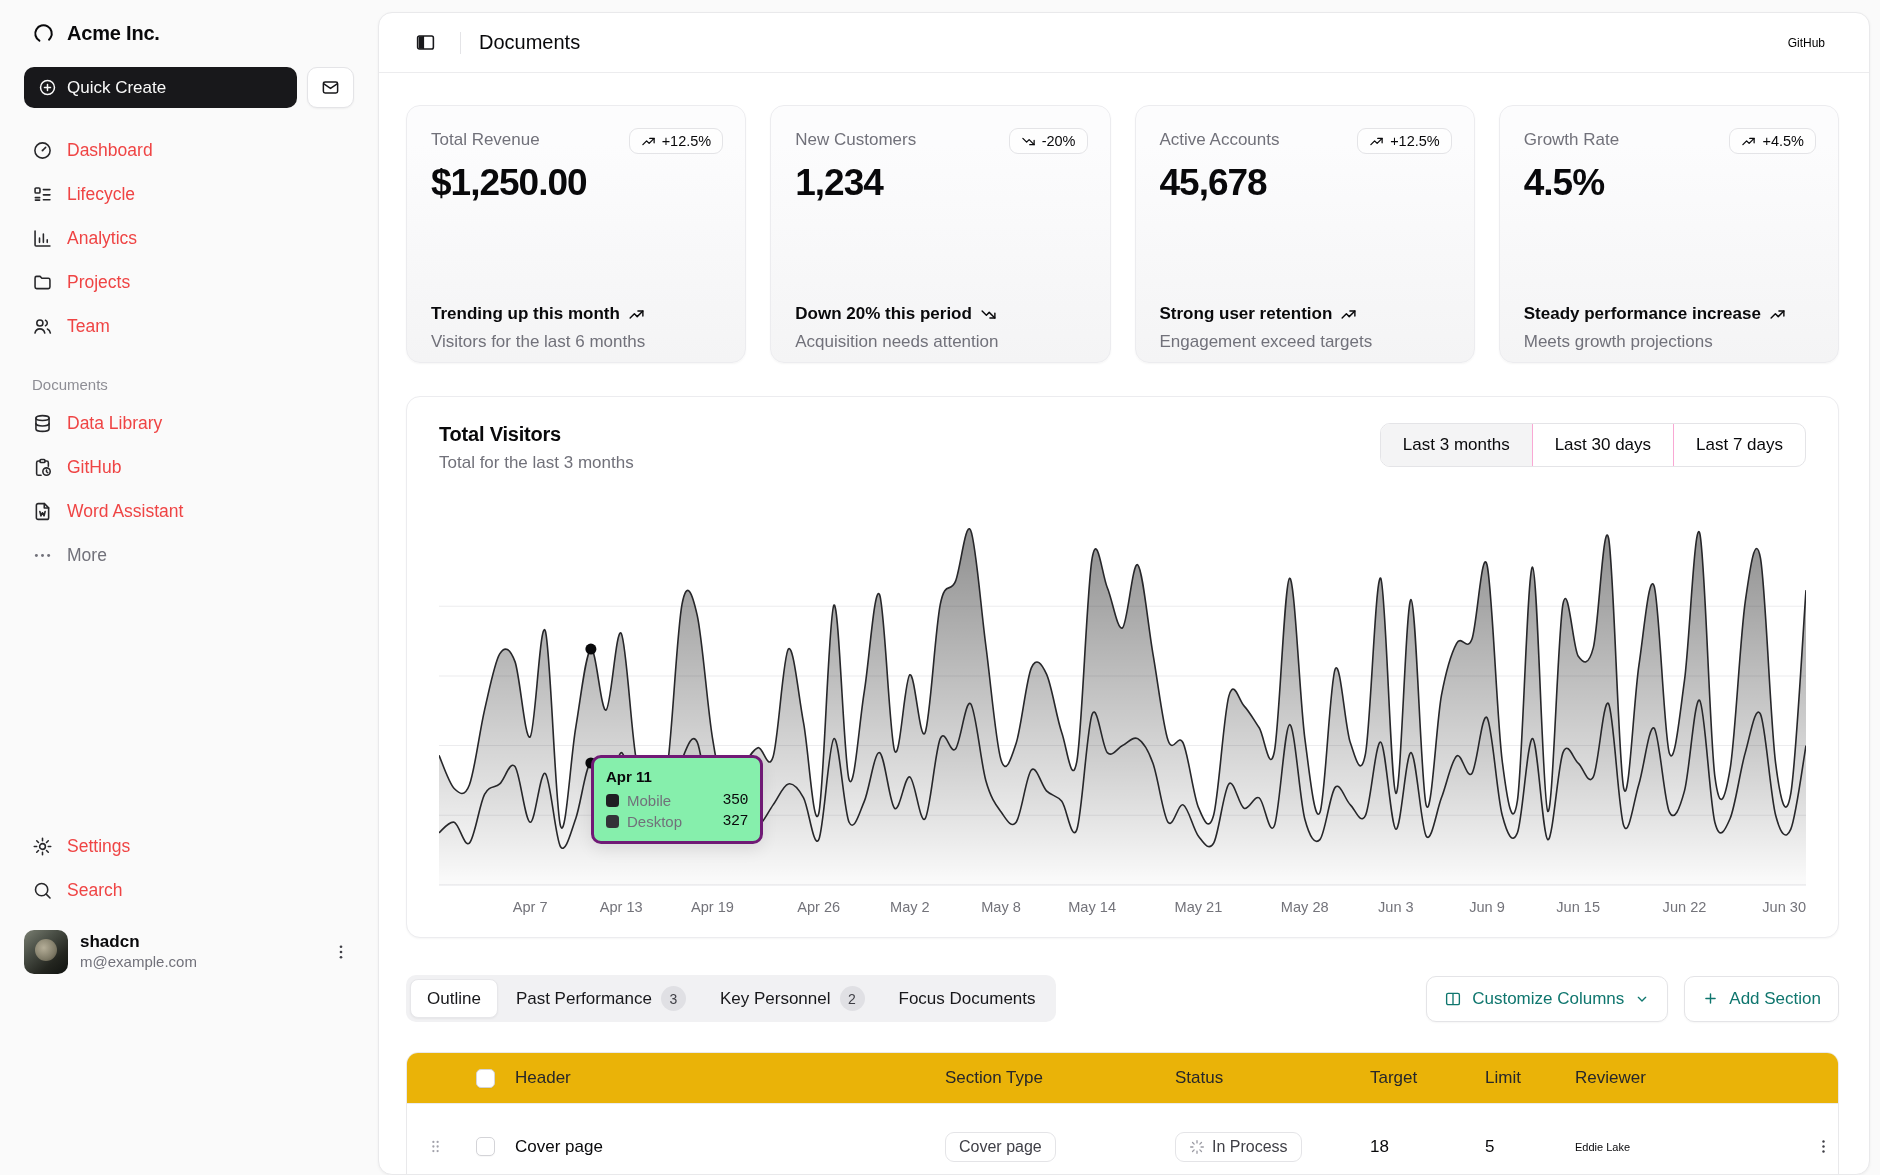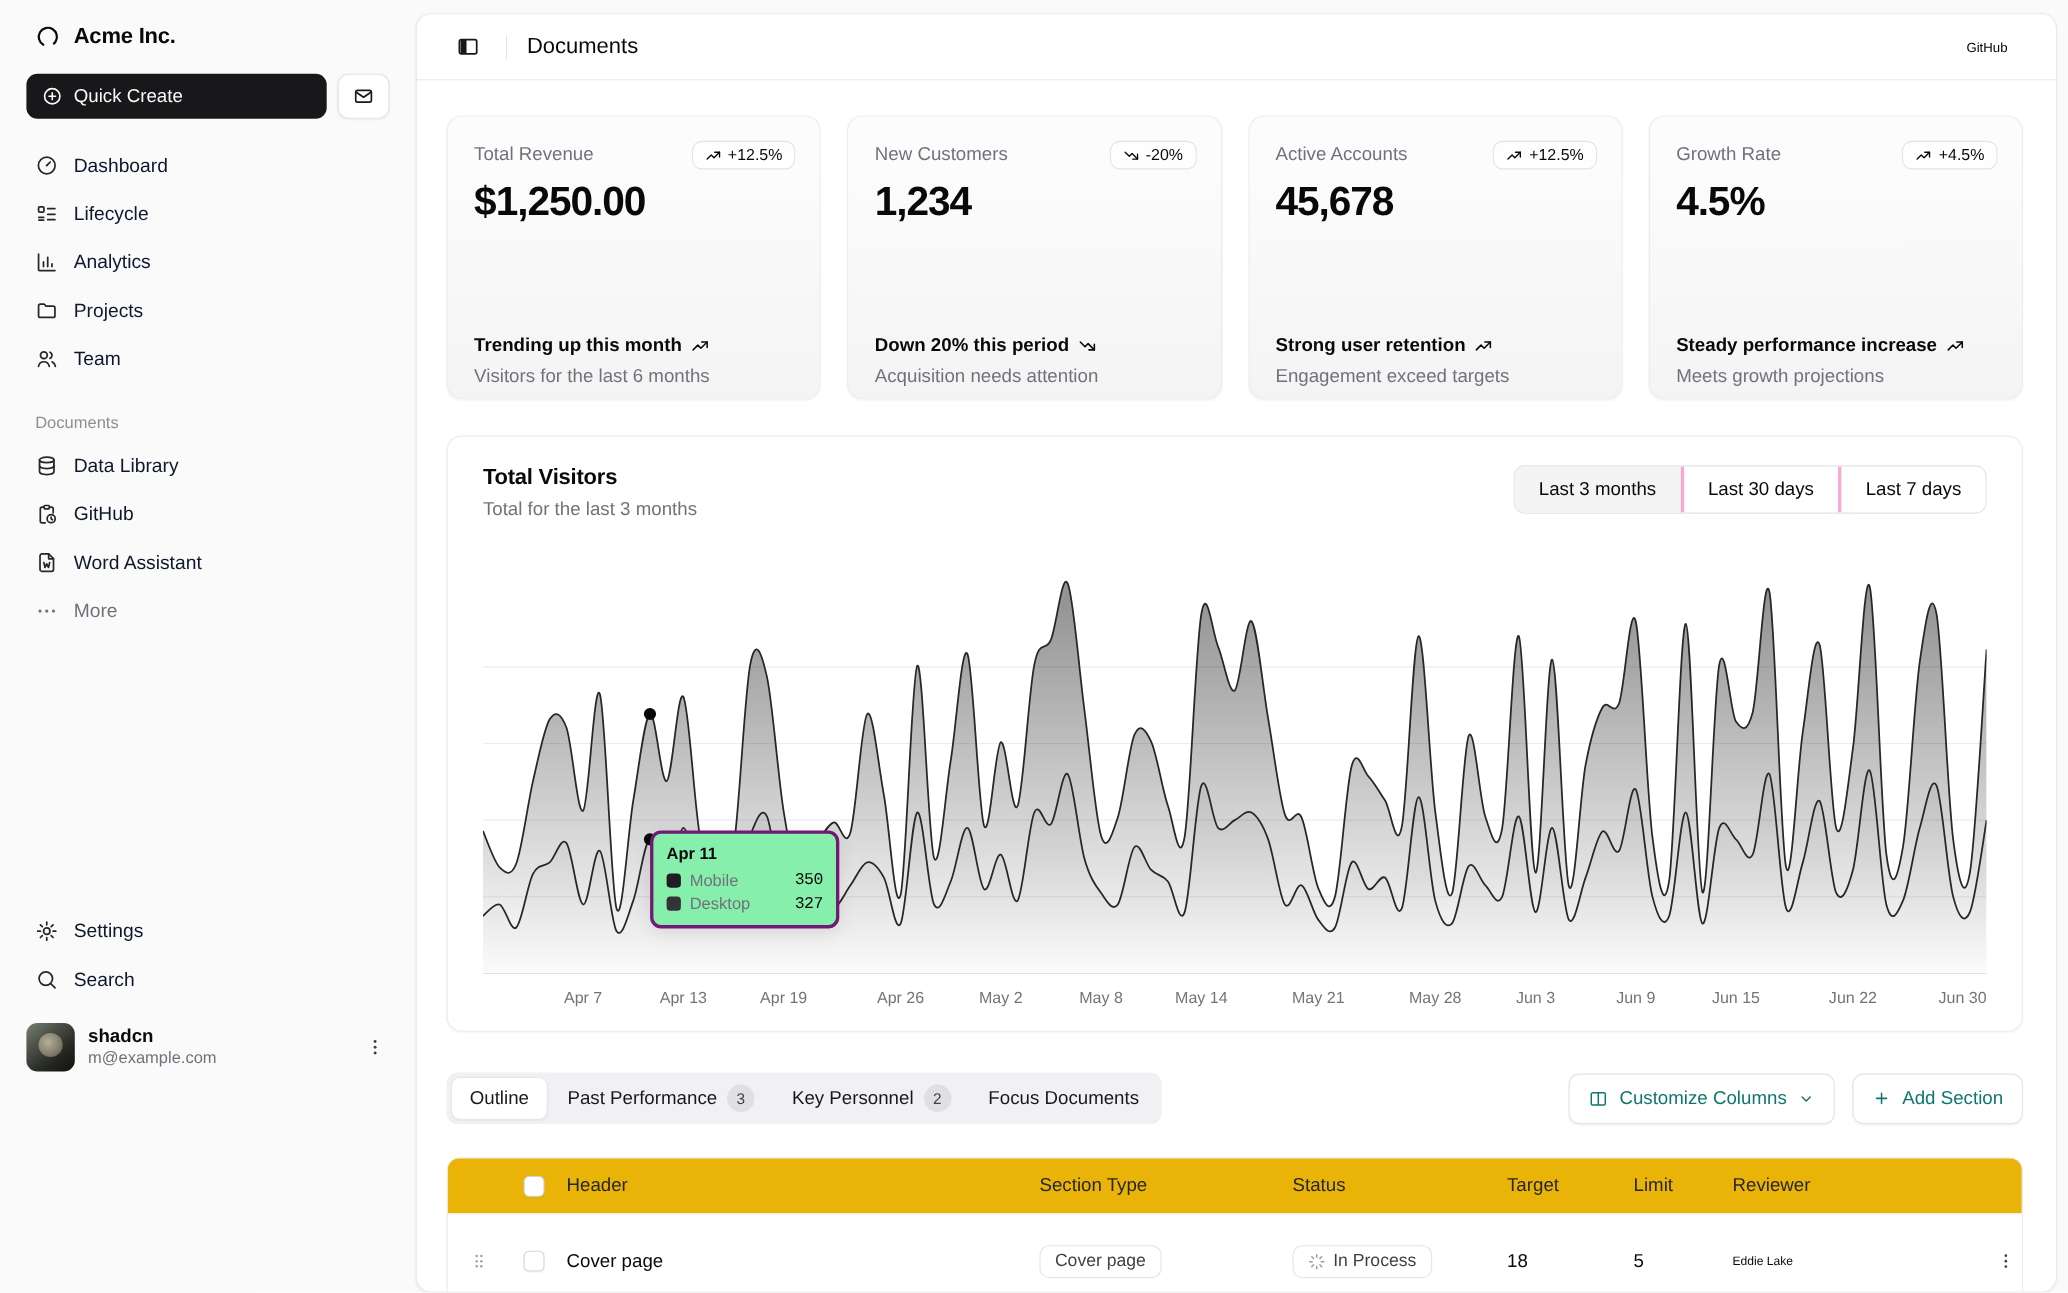--- a/index.html
+++ b/index.html
@@ -31,21 +31,21 @@
     padding: 0 14px; cursor: pointer;
   }
   .mail-btn {
     width: 47px; height: 41px; border: 1px solid #e4e4e7; border-radius: 10px;
     background: #fff; box-shadow: 0 1px 2px rgba(0,0,0,.05);
     display: flex; align-items: center; justify-content: center; cursor: pointer; color: #18181b;
   }
   .nav { list-style: none; margin-top: 20px; }
   .nav li {
     height: 44px; display: flex; align-items: center; gap: 14px;
-    padding: 0 10px; border-radius: 8px; font-size: 17.5px; color: #0f172a; cursor: pointer;
+    padding: 0 10px; border-radius: 8px; font-size: 17.5px; color: #ef4444; cursor: pointer;
   }
   .nav li .ico { color: #27272a; }
   .nav li.muted, .nav li.muted .ico { color: #71717a; }
   .group-label { font-size: 15px; color: #8e8e95; margin: 28px 0 8px; padding-left: 10px; }
   .side-footer { margin-top: auto; }
   .user-row { display: flex; align-items: center; gap: 12px; padding: 8px 2px 0 2px; margin-top: 10px; }
   .avatar {
     width: 44px; height: 44px; border-radius: 10px; flex: 0 0 auto;
     background: linear-gradient(140deg, #7a7f72 0%, #4a4f46 35%, #23251f 70%, #101210 100%);
     position: relative; overflow: hidden;
@@ -109,21 +109,21 @@
   .chart-title { font-size: 20px; font-weight: 700; letter-spacing: -0.2px; }
   .chart-subtitle { font-size: 17px; color: #71717a; margin-top: 7px; }
   .range-toggle {
     position: absolute; top: 26px; right: 32px; display: flex;
     border: 1px solid #e4e4e7; border-radius: 10px; overflow: hidden; background: #fff;
   }
   .range-seg {
     height: 42px; line-height: 42px; padding: 0 22px; font-size: 17px; color: #09090b;
     border: none; background: transparent; font-family: inherit; cursor: pointer;
   }
-  .range-seg + .range-seg { border-left: 3px solid #f9a8d4; }
+  .range-seg + .range-seg { border-left: 1px solid #f9a8d4; }
   .range-seg.active { background: #f4f4f5; }
   .chart-area { position: relative; margin-top: 24px; }
   .chart-tooltip {
     position: absolute; left: 152px; top: 258px; width: 172px;
     background: #86efac; border: 3px solid #701a75; border-radius: 10px;
     box-shadow: 0 6px 16px rgba(0,0,0,.08); padding: 10px 12px 11px; z-index: 3;
   }
   .tt-title { font-size: 15px; font-weight: 600; margin-bottom: 7px; }
   .tt-row { display: flex; align-items: center; gap: 8px; margin-top: 4px; }
   .tt-swatch { width: 13px; height: 13px; border-radius: 3.5px; flex: 0 0 auto; }

